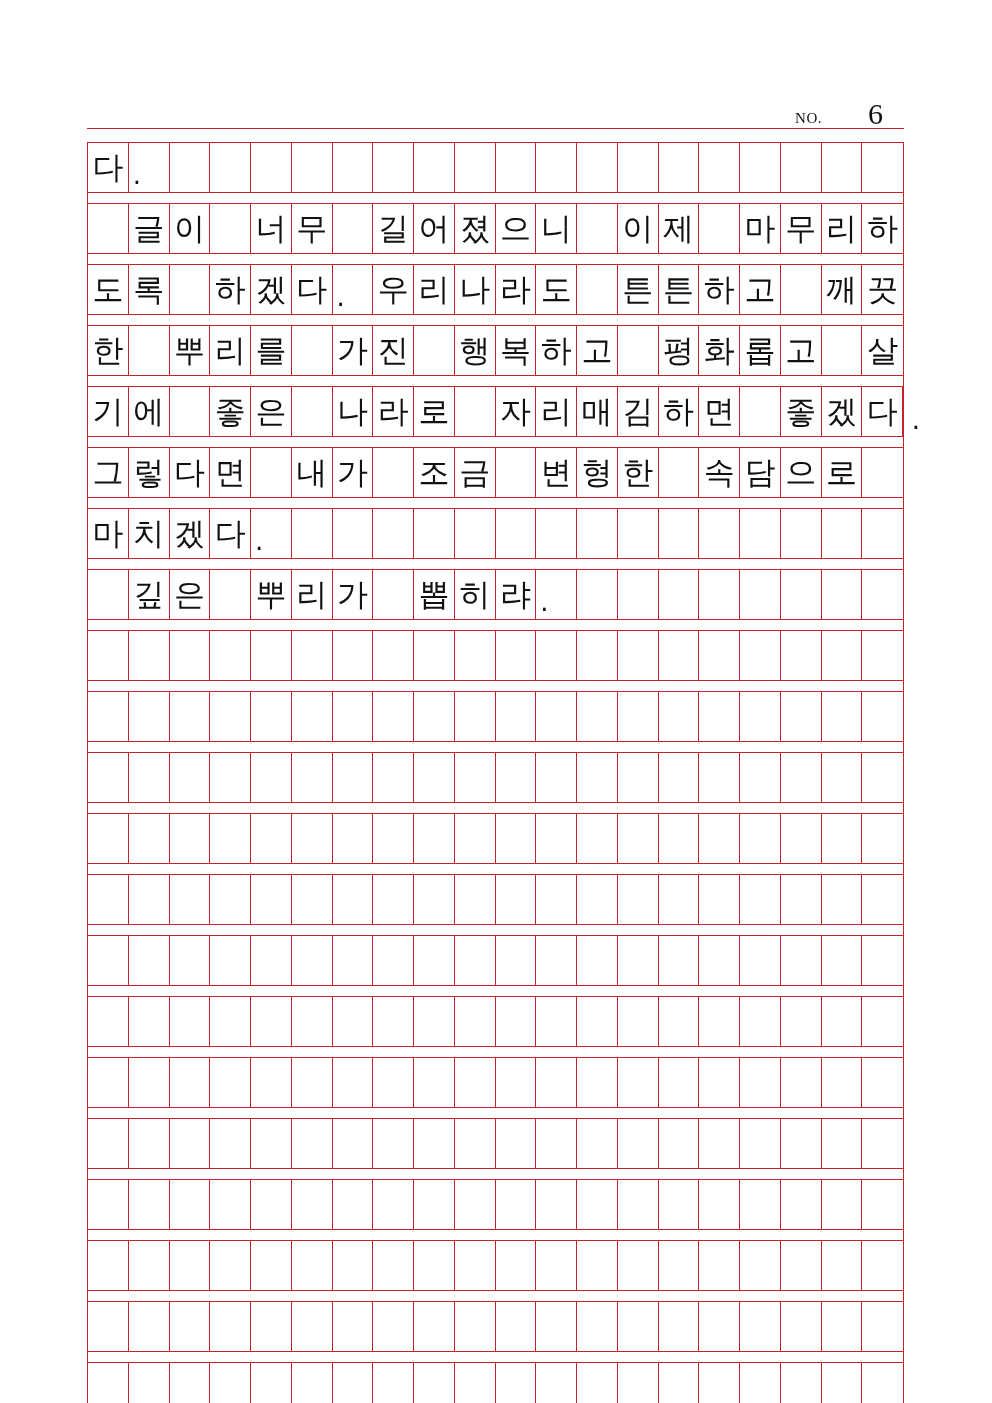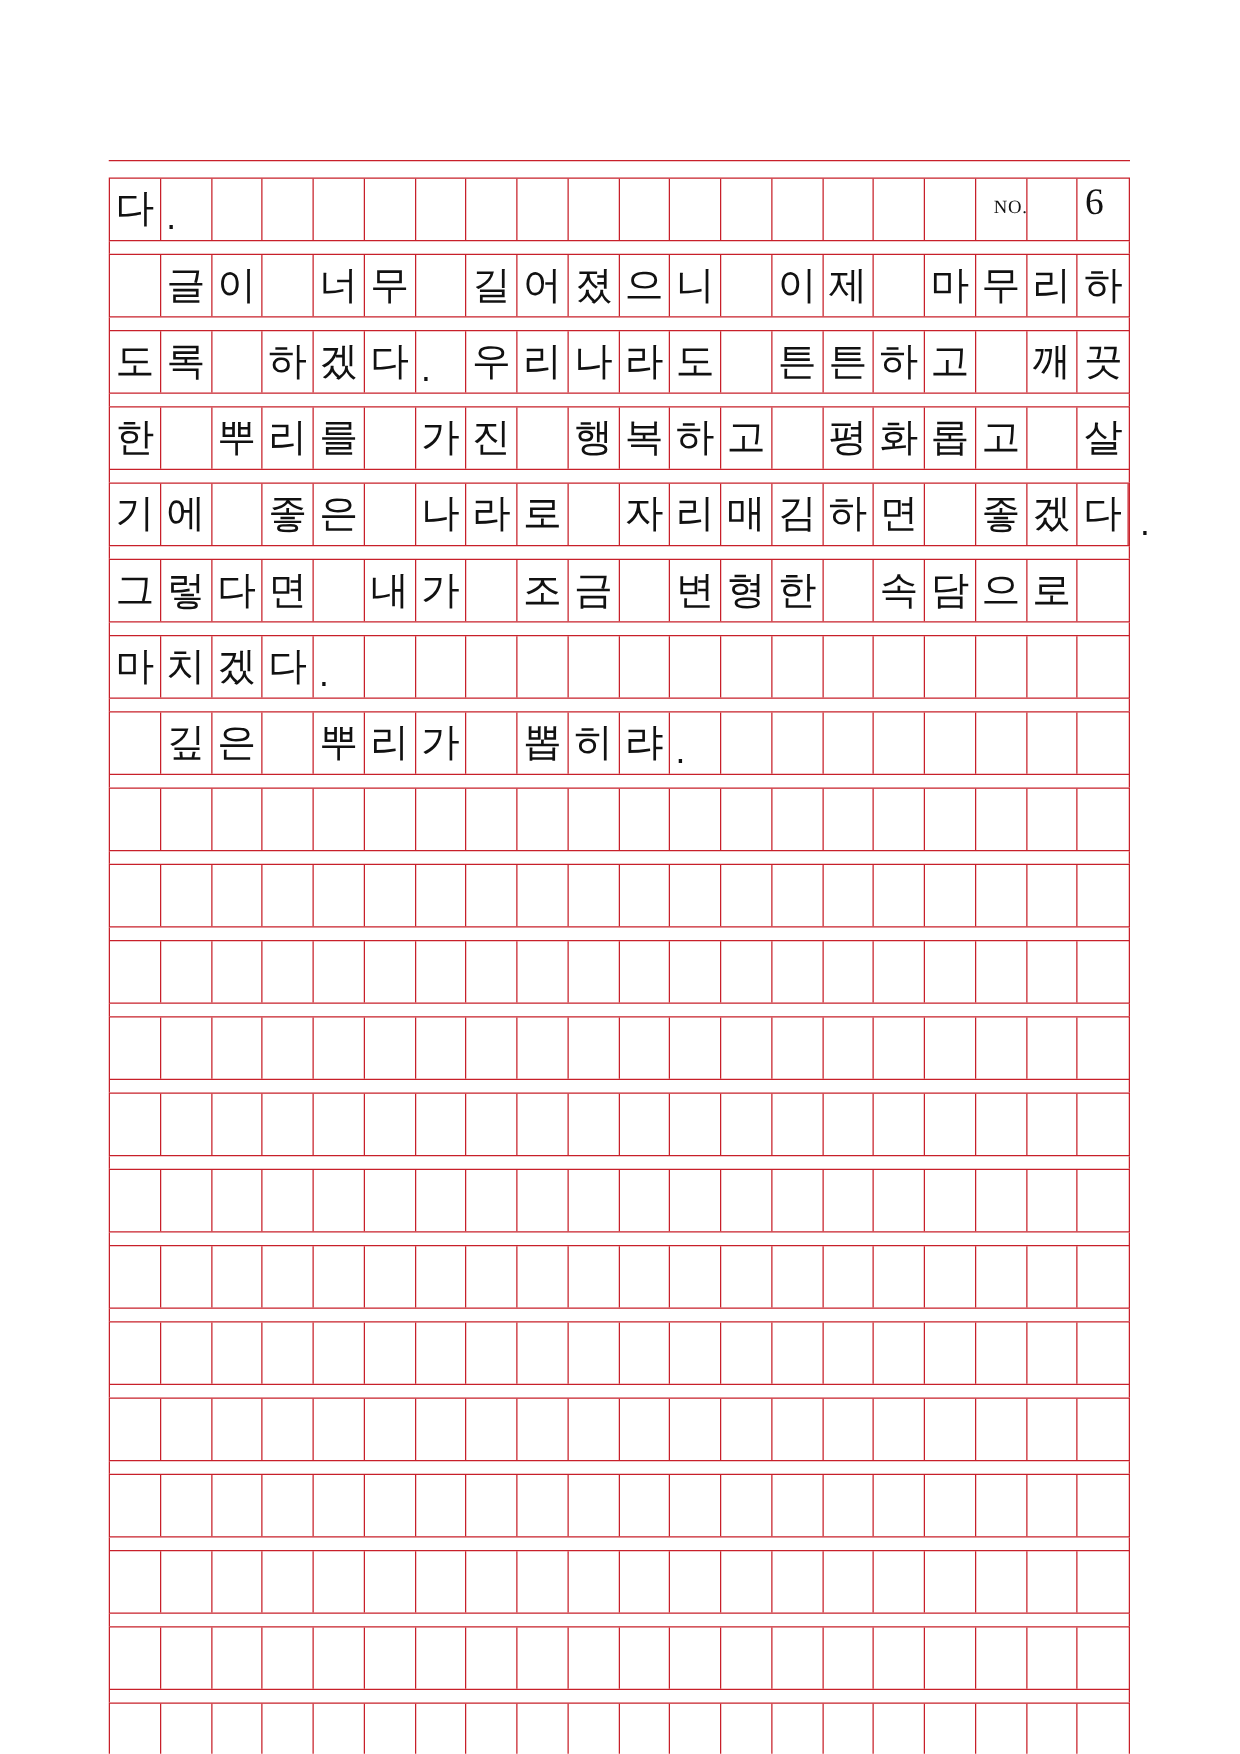--- a/index.html
+++ b/index.html
@@ -30,21 +30,20 @@
     width: 816px;
     height: 36px;
   }
   .header-inner {
     display: flex;
     align-items: flex-end;
     justify-content: flex-end;
     height: 100%;
     padding-right: 6px;
     box-sizing: border-box;
-    margin-top: 48px;
   }
   .no-label {
     font-family: "Liberation Serif", "DejaVu Serif", serif;
     font-size: 15px;
     letter-spacing: 0.5px;
     color: #111111;
     line-height: 1;
     padding-bottom: 3px;
   }
   .no-value {

